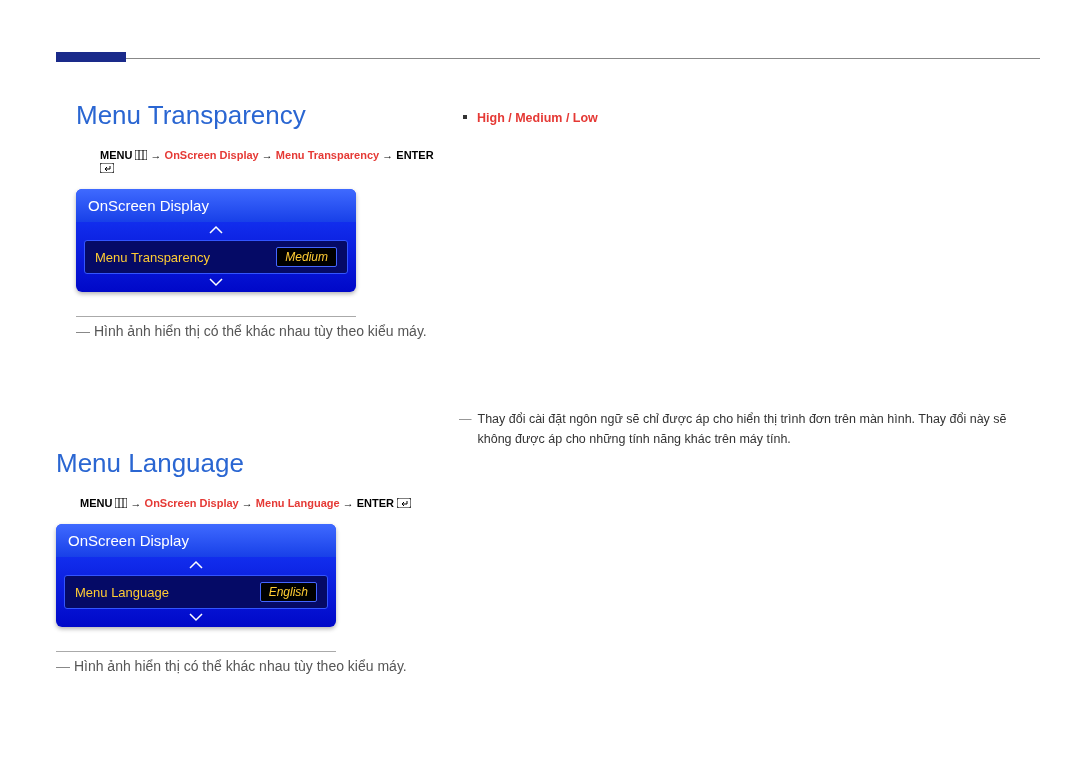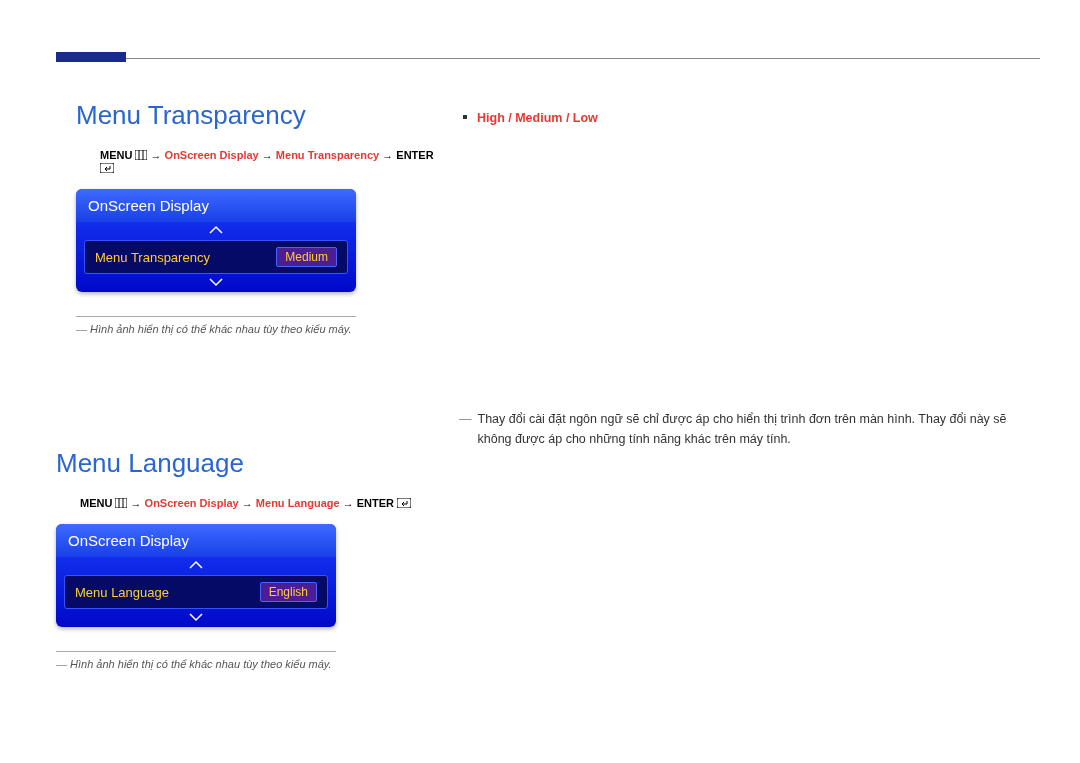--- a/index.html
+++ b/index.html
@@ -74,36 +74,36 @@
     align-items: center;
     background: #050a66;
     border: 1px solid #3355ff;
     border-radius: 3px;
     margin: 0 8px;
     padding: 6px 10px;
     font-size: 13px;
   }
   .osd-item-label { color: #ffcc33; }
   .osd-item-value {
-    background: #4c1d95;
+    background: #000000;
     border: 1px solid #4466ff;
     color: #ffcc33;
     padding: 2px 8px;
     font-size: 12px;
     border-radius: 2px;
+    font-style: italic;
   }
   .divider {
     width: 280px;
     border-top: 1px solid #aaa;
     margin-bottom: 6px;
   }
   .footnote {
-    font-size: 11px;
+    font-size: 14px;
     color: #555;
-    font-style: italic;
   }
   .footnote::before {
     content: "― ";
     color: #888;
   }
   .right-col {
     position: absolute;
     left: 455px;
     right: 40px;
     font-size: 12.5px;

